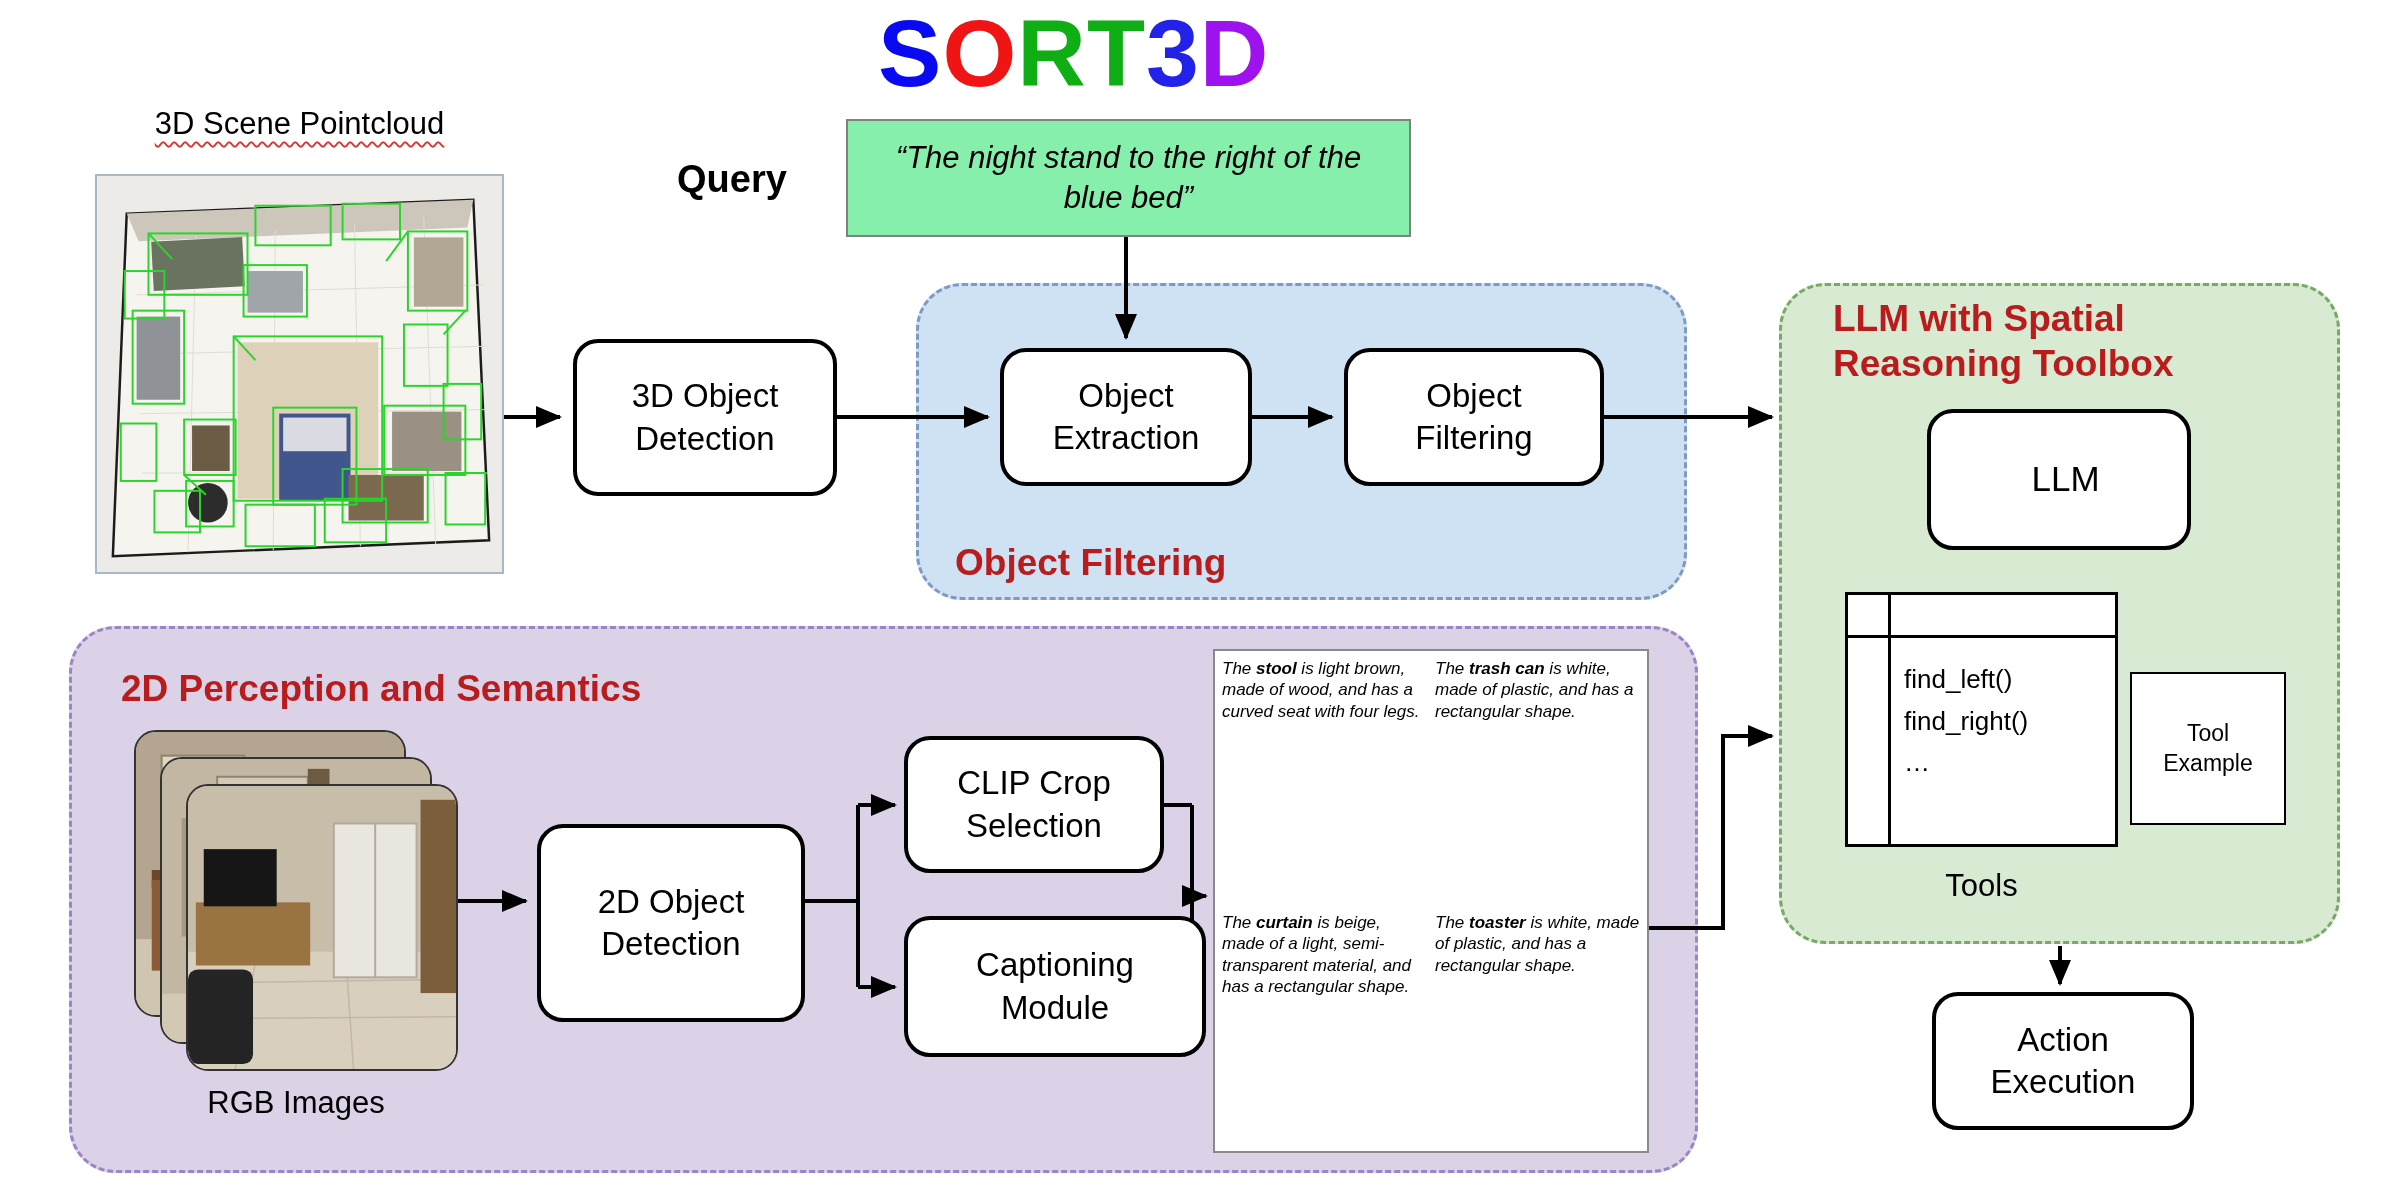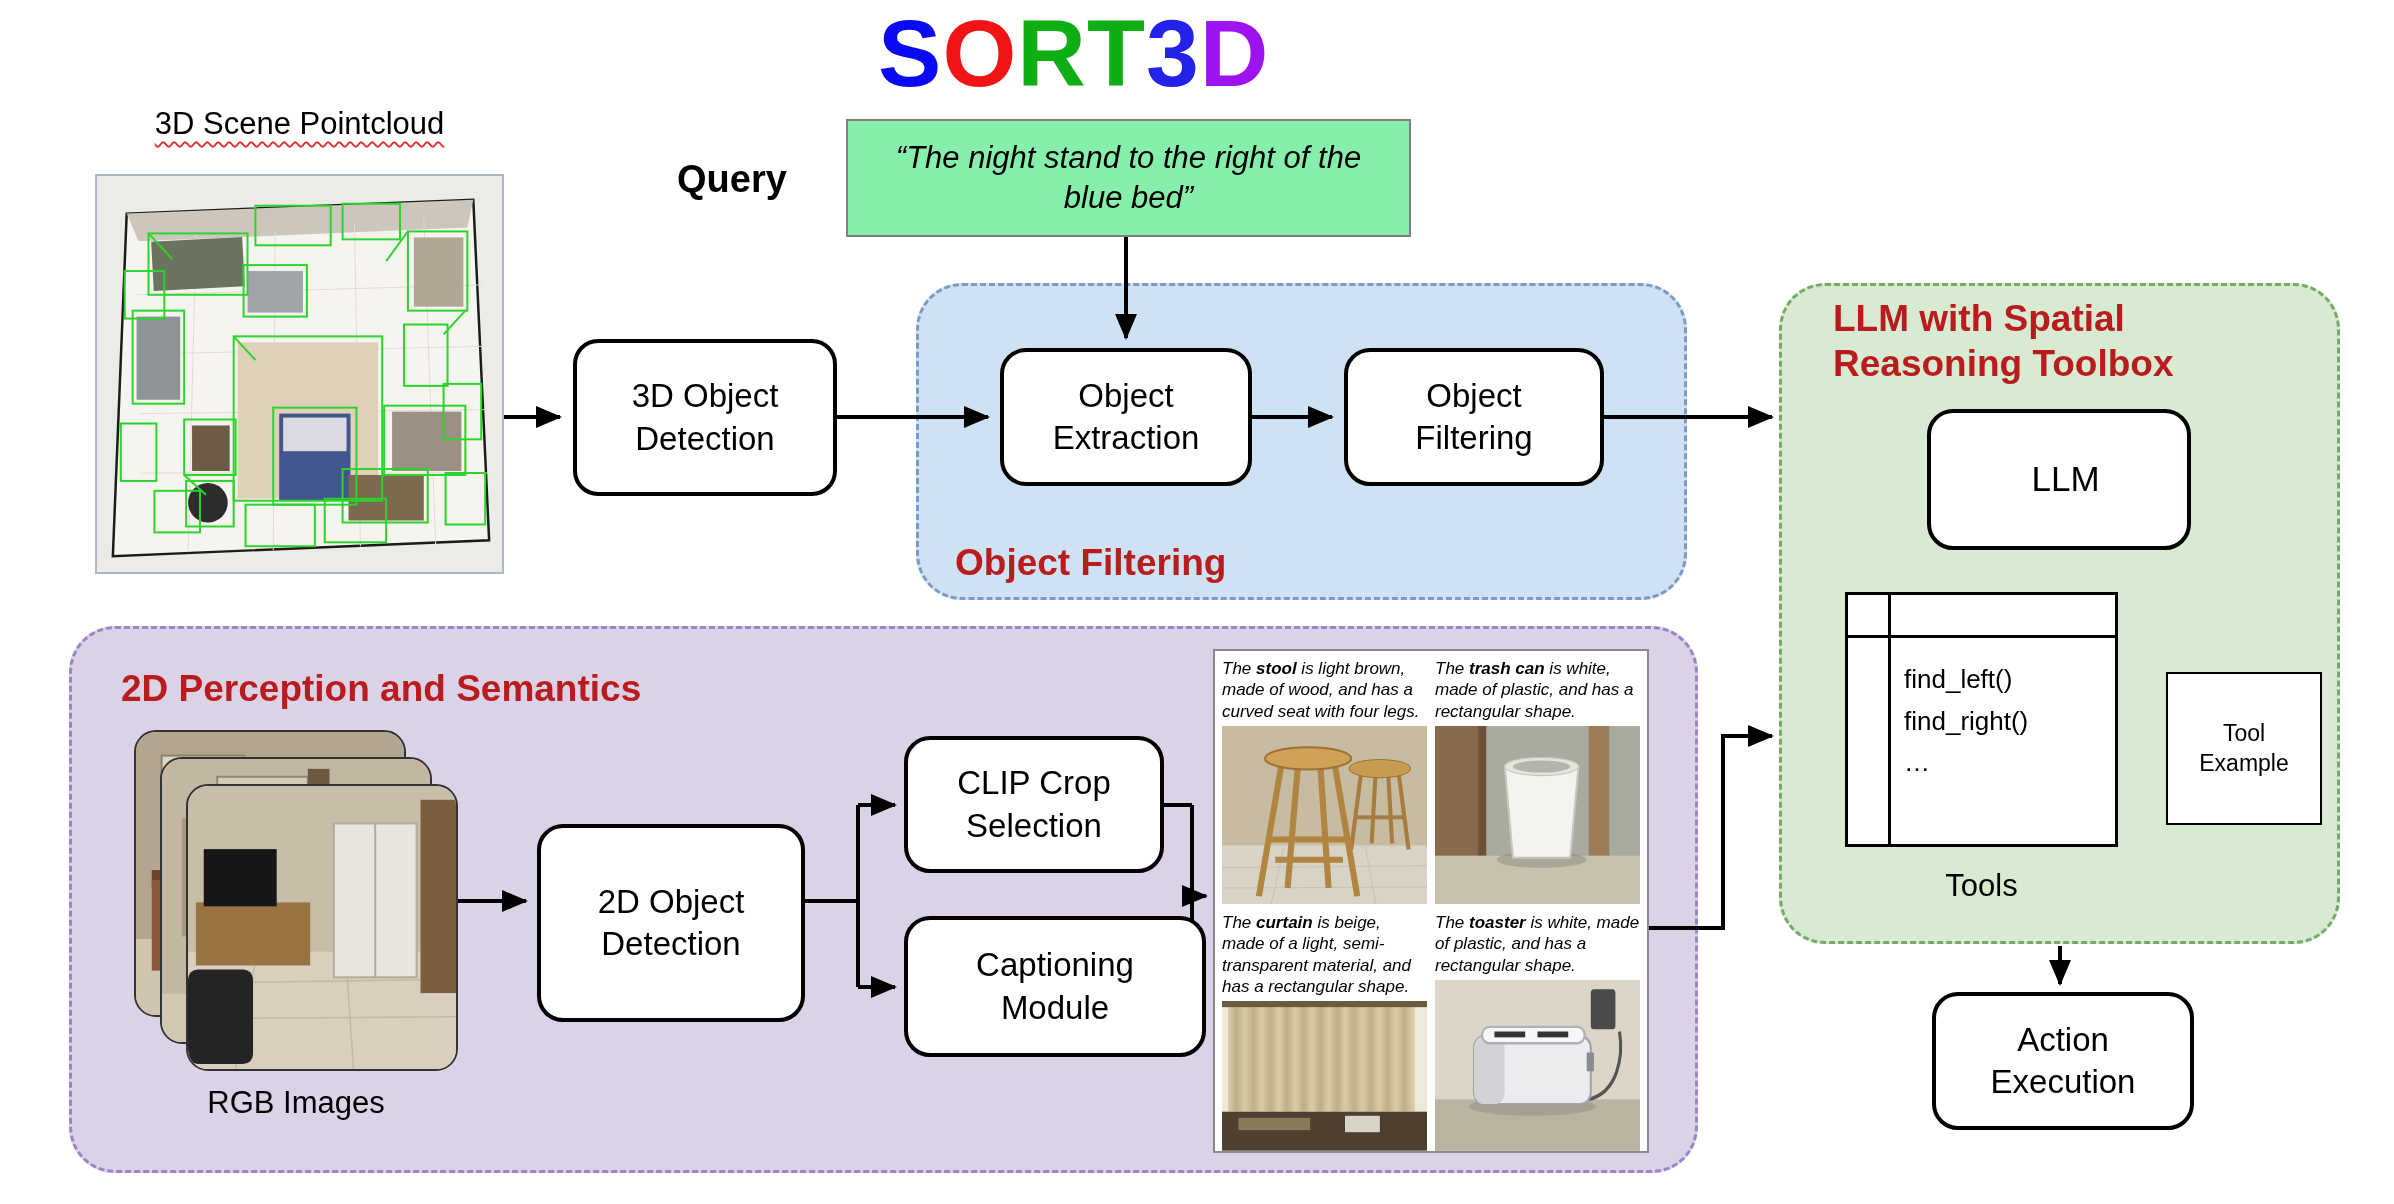--- a/index.html
+++ b/index.html
@@ -56,35 +56,35 @@
   .rgb-img svg { width: 100%; height: 100%; display: block; }
   .rgb-back  { left: 0;    top: 0; }
   .rgb-mid   { left: 26px; top: 27px; }
   .rgb-front { left: 52px; top: 54px; }
   .rgb-label { position: absolute; left: 134px; top: 1085px; width: 324px; text-align: center; font-size: 31px; }
 
   
   .cap-panel { position: absolute; left: 1213px; top: 649px; width: 436px; height: 504px; background: #fff;
                border: 2px solid #8a8a8a; display: grid; grid-template-columns: 1fr 1fr;
                grid-template-rows: 246px 1fr; gap: 8px; padding: 7px; }
-  .cap-cell { display: flex; flex-direction: column; min-width: 0; }
+  .cap-cell { display: flex; flex-direction: row; min-width: 0; }
   .cap-text { font-style: italic; font-size: 17px; line-height: 1.25; }
   .cap-text b { font-weight: bold; }
   .cap-img { flex: 1; overflow: hidden; margin-top: 4px; }
   .cap-img svg { width: 100%; height: 100%; display: block; }
 
   
   .tool-table { position: absolute; left: 1845px; top: 592px; width: 273px; height: 255px;
                 border: 3px solid #000; background: #fff; }
   .tt-vline { position: absolute; left: 40px; top: 0; bottom: 0; width: 3px; background: #000; }
   .tt-hline { position: absolute; top: 40px; left: 0; right: 0; height: 3px; background: #000; }
   .tt-body { position: absolute; left: 56px; top: 64px; font-size: 26px; line-height: 1.6; }
   .tool-example { position: absolute; left: 2130px; top: 672px; width: 156px; height: 153px; background: #fff;
                   border: 2.5px solid #000; display: flex; align-items: center; justify-content: center;
-                  text-align: center; font-size: 23px; line-height: 1.3; padding: 16px 26px; margin-left: 36px; }
+                  text-align: center; font-size: 23px; line-height: 1.3; padding: 16px 26px; }
   .tools-label { position: absolute; left: 1845px; top: 868px; width: 273px; text-align: center;
                  font-weight: normal; font-size: 31px; }
 </style>
 </head>
 <body>
 
 <div class="canvas">
 
   <div class="region region-blue" style="background:#cfe2f3;border-color:#7e9ac2"></div>
   <div class="region region-green" style="background:#d9ead3;border-color:#78aa66"></div>

